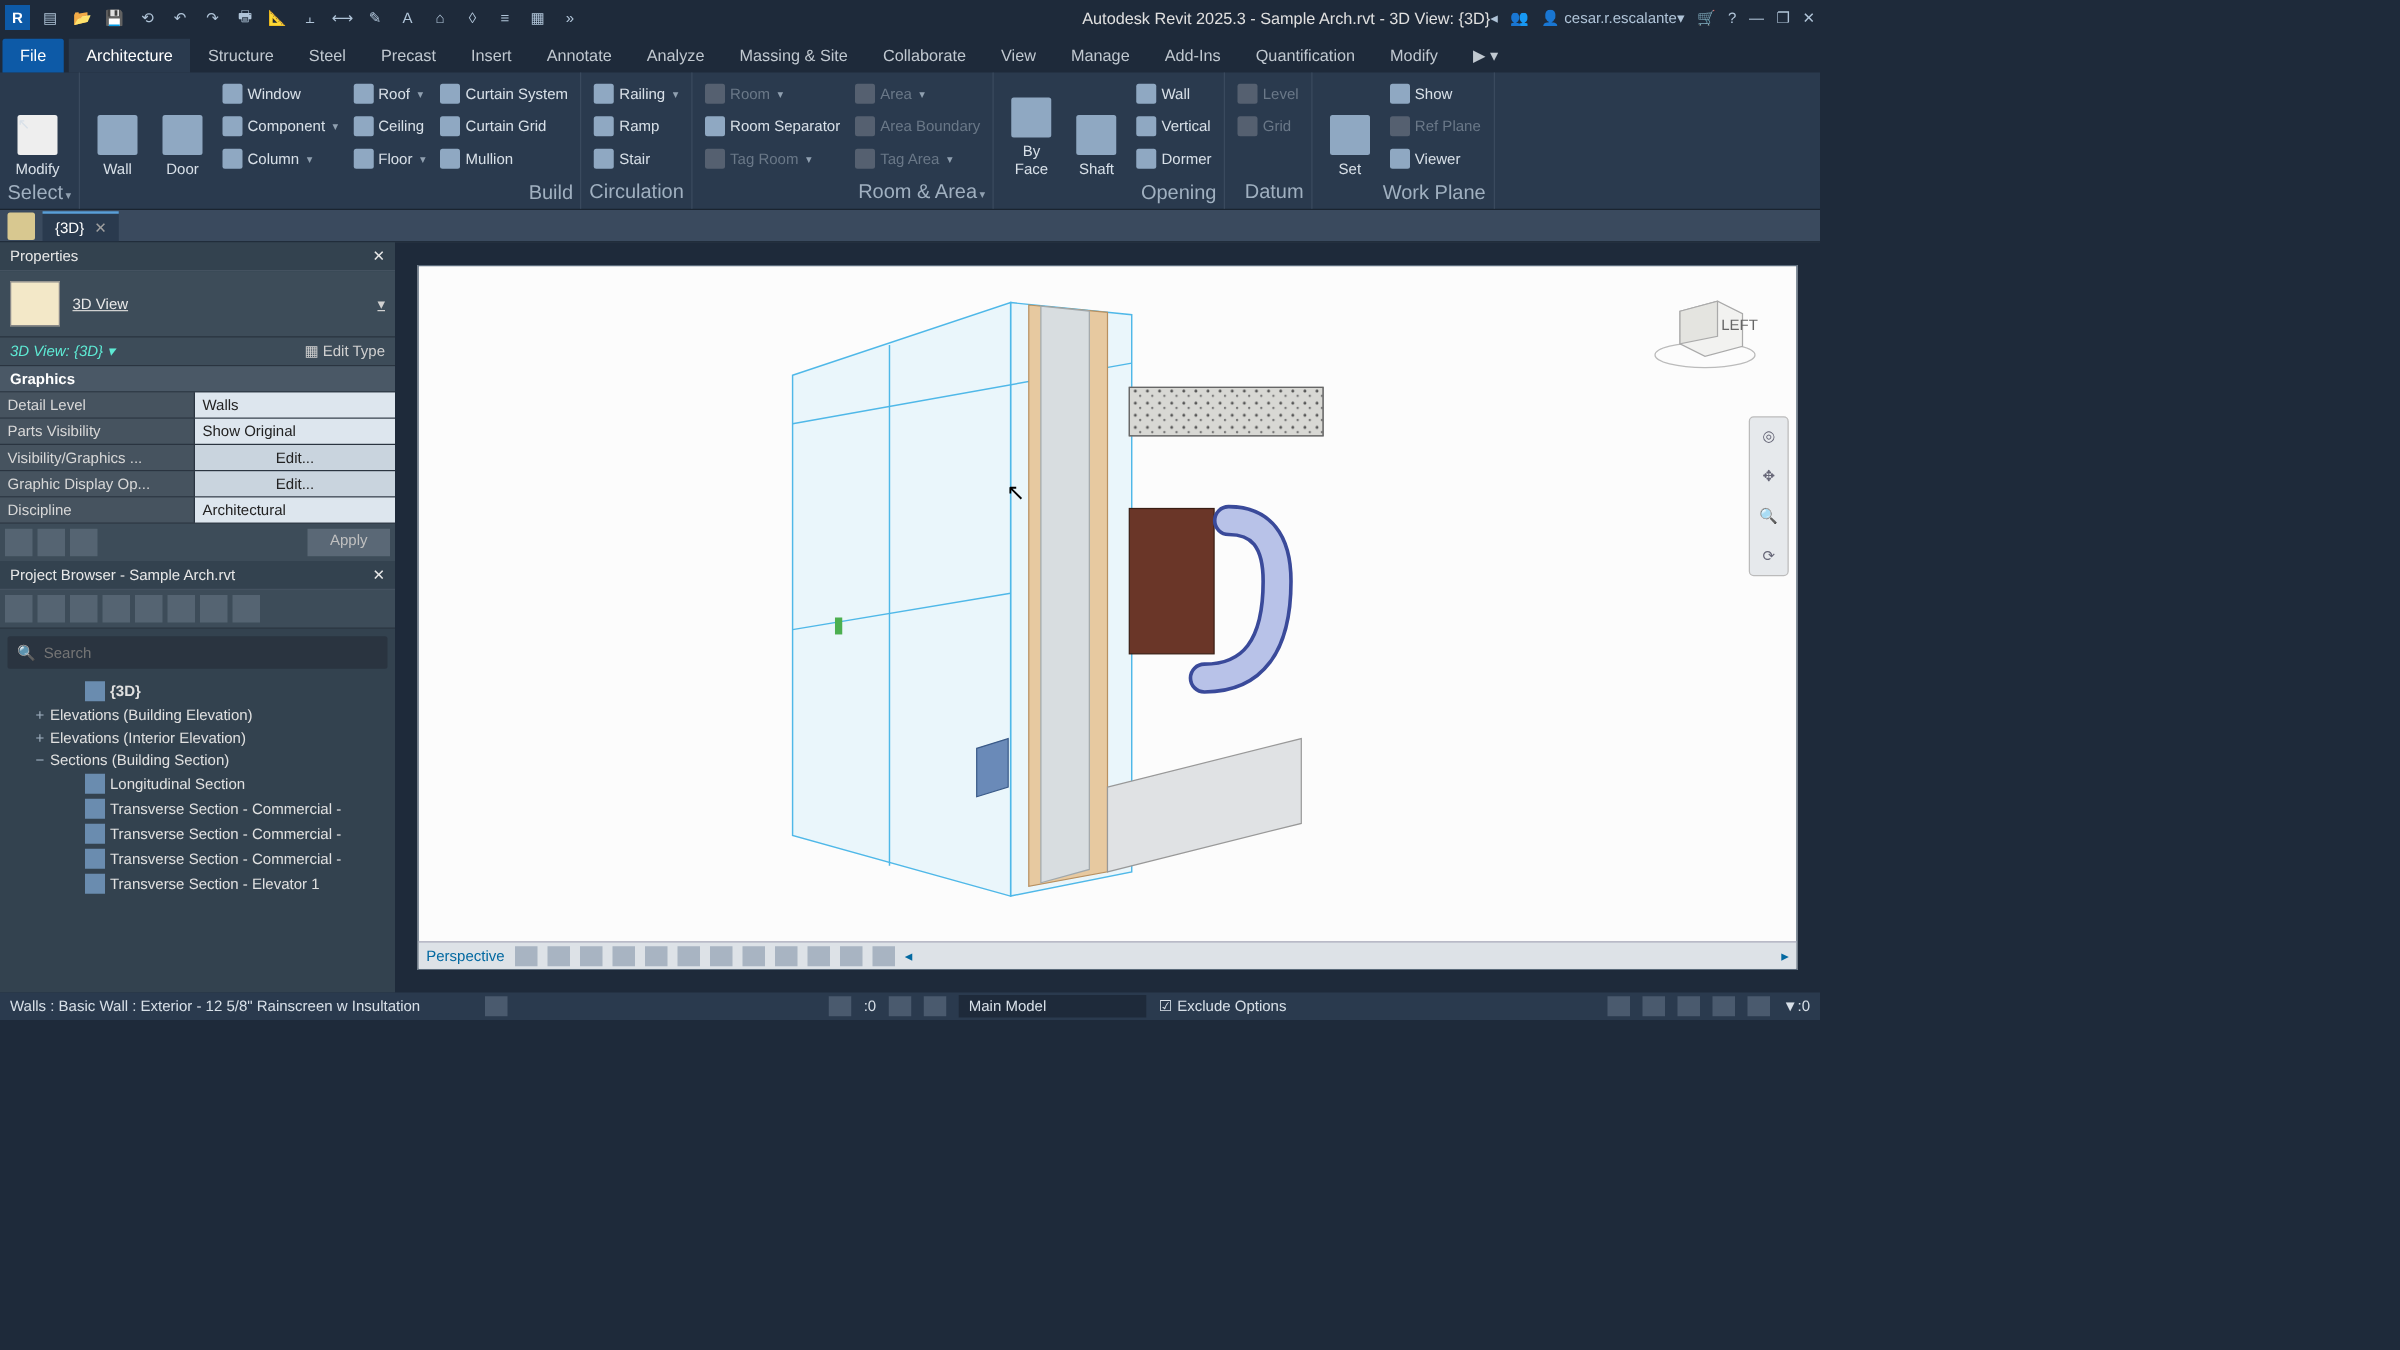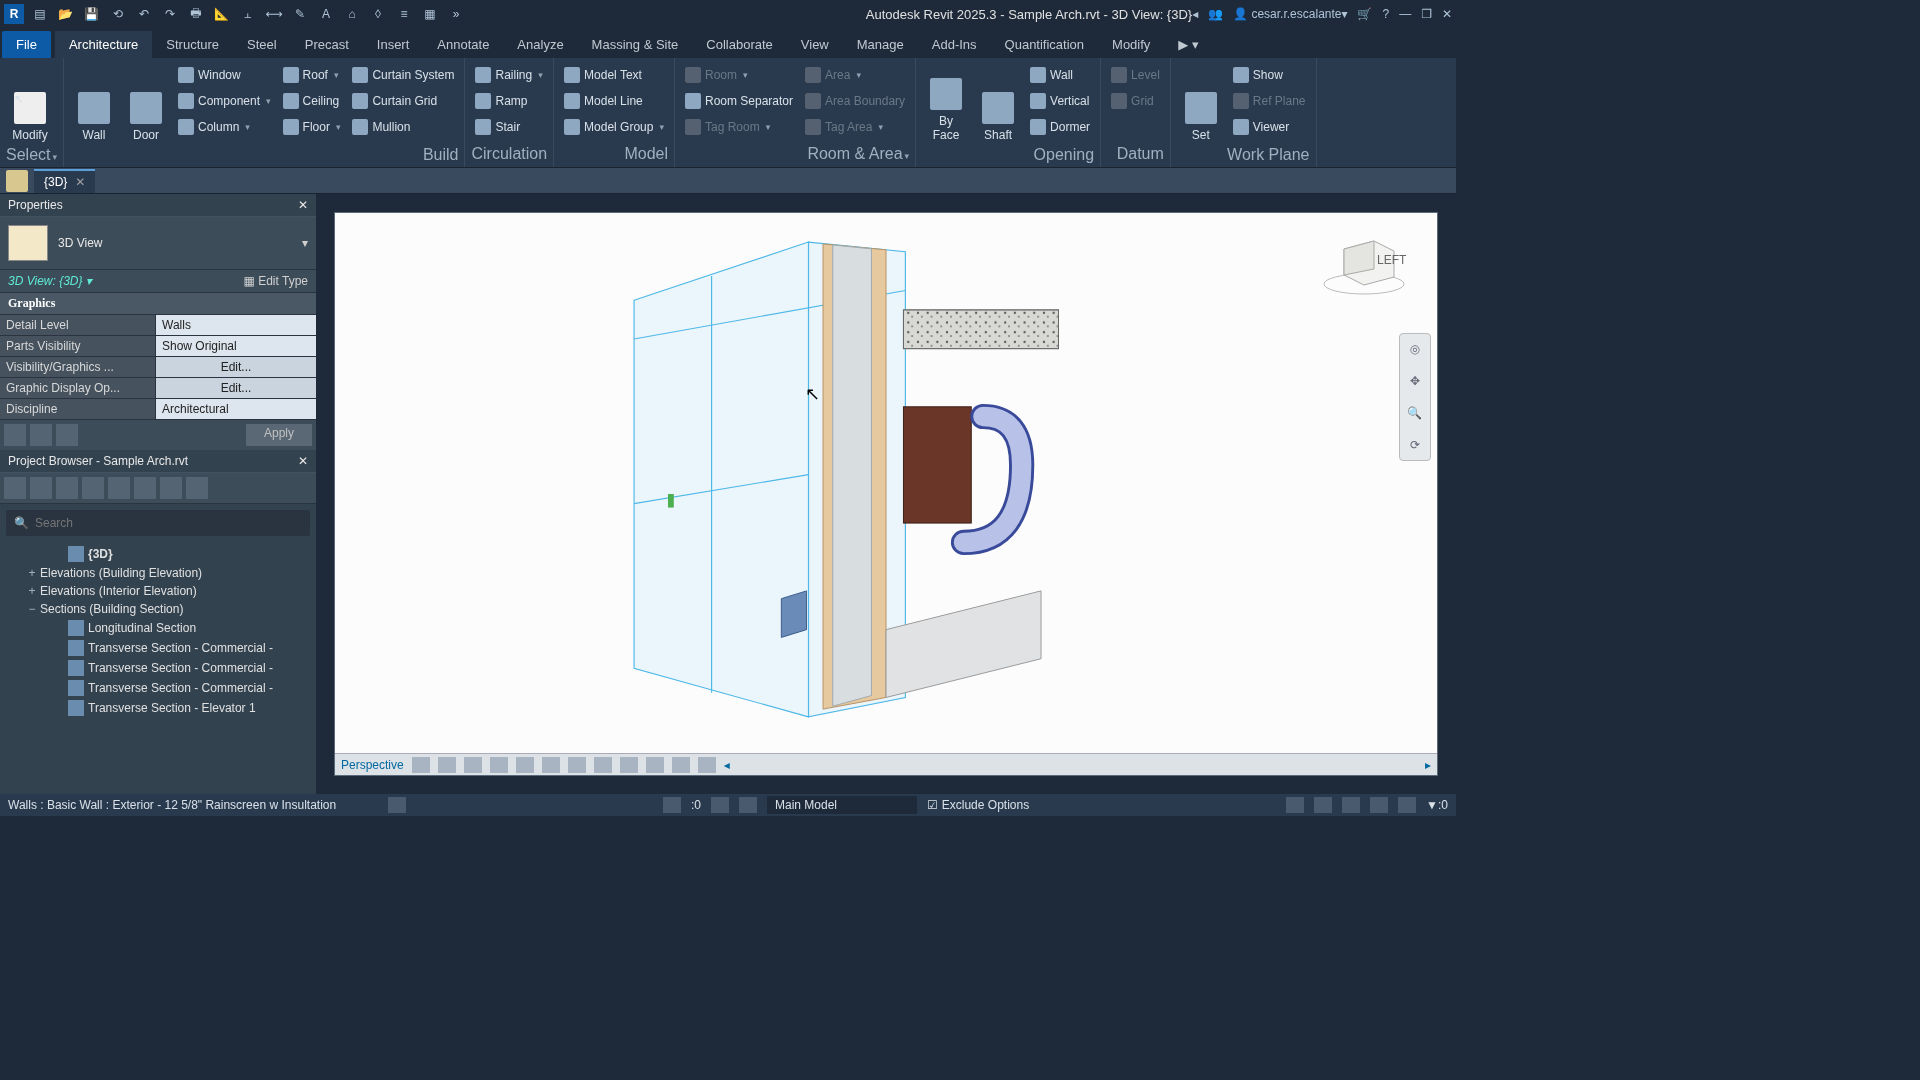--- a/index.html
+++ b/index.html
@@ -39,27 +39,27 @@
 .doctabs .dtab { background: #2a3a4e; padding: 4px 10px; color: #fff; display: flex; align-items: center; gap: 8px; border-top: 2px solid #5a9fd8; }
 .doctabs .dtab .x { color: #a0a0a0; cursor: pointer; }
 
 
 .main { position: absolute; top: 194px; bottom: 22px; left: 0; right: 0; display: flex; }
 
 
 .leftcol { width: 316px; background: #33424f; display: flex; flex-direction: column; }
 .panel-title { background: #33424f; color: #e8e8e8; padding: 4px 8px; display: flex; justify-content: space-between; border-bottom: 1px solid #445260; }
 .panel-title .x { cursor: pointer; }
-.prop-head { display: flex; align-items: center; padding: 8px; gap: 10px; background: #3d4c59; }
+.prop-head { display: flex; align-items: center; padding: 8px; gap: 10px; background: #3d4c59; text-decoration: underline; }
 .prop-head .thumb { width: 40px; height: 36px; background: #f3e8c8; border: 1px solid #888; }
 .prop-head .name { flex: 1; color: #e8e8e8; }
 .prop-sub { display: flex; align-items: center; padding: 4px 8px; background: #3d4c59; border-top: 1px solid #2a3440; border-bottom: 1px solid #2a3440; }
 .prop-sub .sel { flex: 1; color: #5eead4; font-style: italic; }
 .prop-sub .et { color: #d0d0d0; cursor: pointer; }
-.prop-cat { background: #4a5866; padding: 3px 8px; color: #fff; font-weight: bold; border-bottom: 1px solid #2a3440; font-family: Liberation Serif, serif; }
+.prop-cat { background: #4a5866; padding: 3px 8px; color: #fff; font-weight: bold; border-bottom: 1px solid #2a3440; }
 .prop-row { display: flex; background: #46535f; border-bottom: 1px solid #2a3440; }
 .prop-row .k { width: 156px; padding: 3px 6px; color: #d8d8d8; border-right: 1px solid #2a3440; overflow: hidden; white-space: nowrap; text-overflow: ellipsis; }
 .prop-row .v { flex: 1; padding: 3px 6px; background: #dde6ee; color: #222; }
 .prop-row .v.btn { text-align: center; background: #c9d4de; cursor: pointer; }
 .apply-row { display: flex; padding: 4px; background: #3d4c59; gap: 4px; }
 .apply-row .mini { width: 22px; height: 22px; background: #556472; cursor: pointer; }
 .apply-row .apply { margin-left: auto; padding: 2px 18px; background: #5a6876; color: #c0c0c0; }
 
 .pbrowser-toolbar { display: flex; gap: 4px; padding: 4px; background: #3d4c59; border-bottom: 1px solid #2a3440; }
 .pbrowser-toolbar .b { width: 22px; height: 22px; background: #556472; cursor: pointer; }
@@ -230,39 +230,20 @@
           </div>
       <div class="rsmall">
             <span class="icon"></span>
             <span>Stair</span>
           </div>
     </div>
       </div>
     <div class="label">Circulation</div>
   </div>
 
-  <div class="ribbon-group">
-    <div class="controls">
-        <div class="rcol">
-      <div class="rsmall">
-            <span class="icon"></span>
-            <span>Model  Text</span>
-          </div>
-      <div class="rsmall">
-            <span class="icon"></span>
-            <span>Model  Line</span>
-          </div>
-      <div class="rsmall drop">
-            <span class="icon"></span>
-            <span>Model  Group</span>
-          </div>
-    </div>
-      </div>
-    <div class="label">Model</div>
-  </div>
 
   <div class="ribbon-group">
     <div class="controls">
       <div class="rcol">
         <div class="rsmall dis drop">
             <span class="icon"></span>
             <span>Room</span>
           </div>
         <div class="rsmall">
             <span class="icon"></span>

